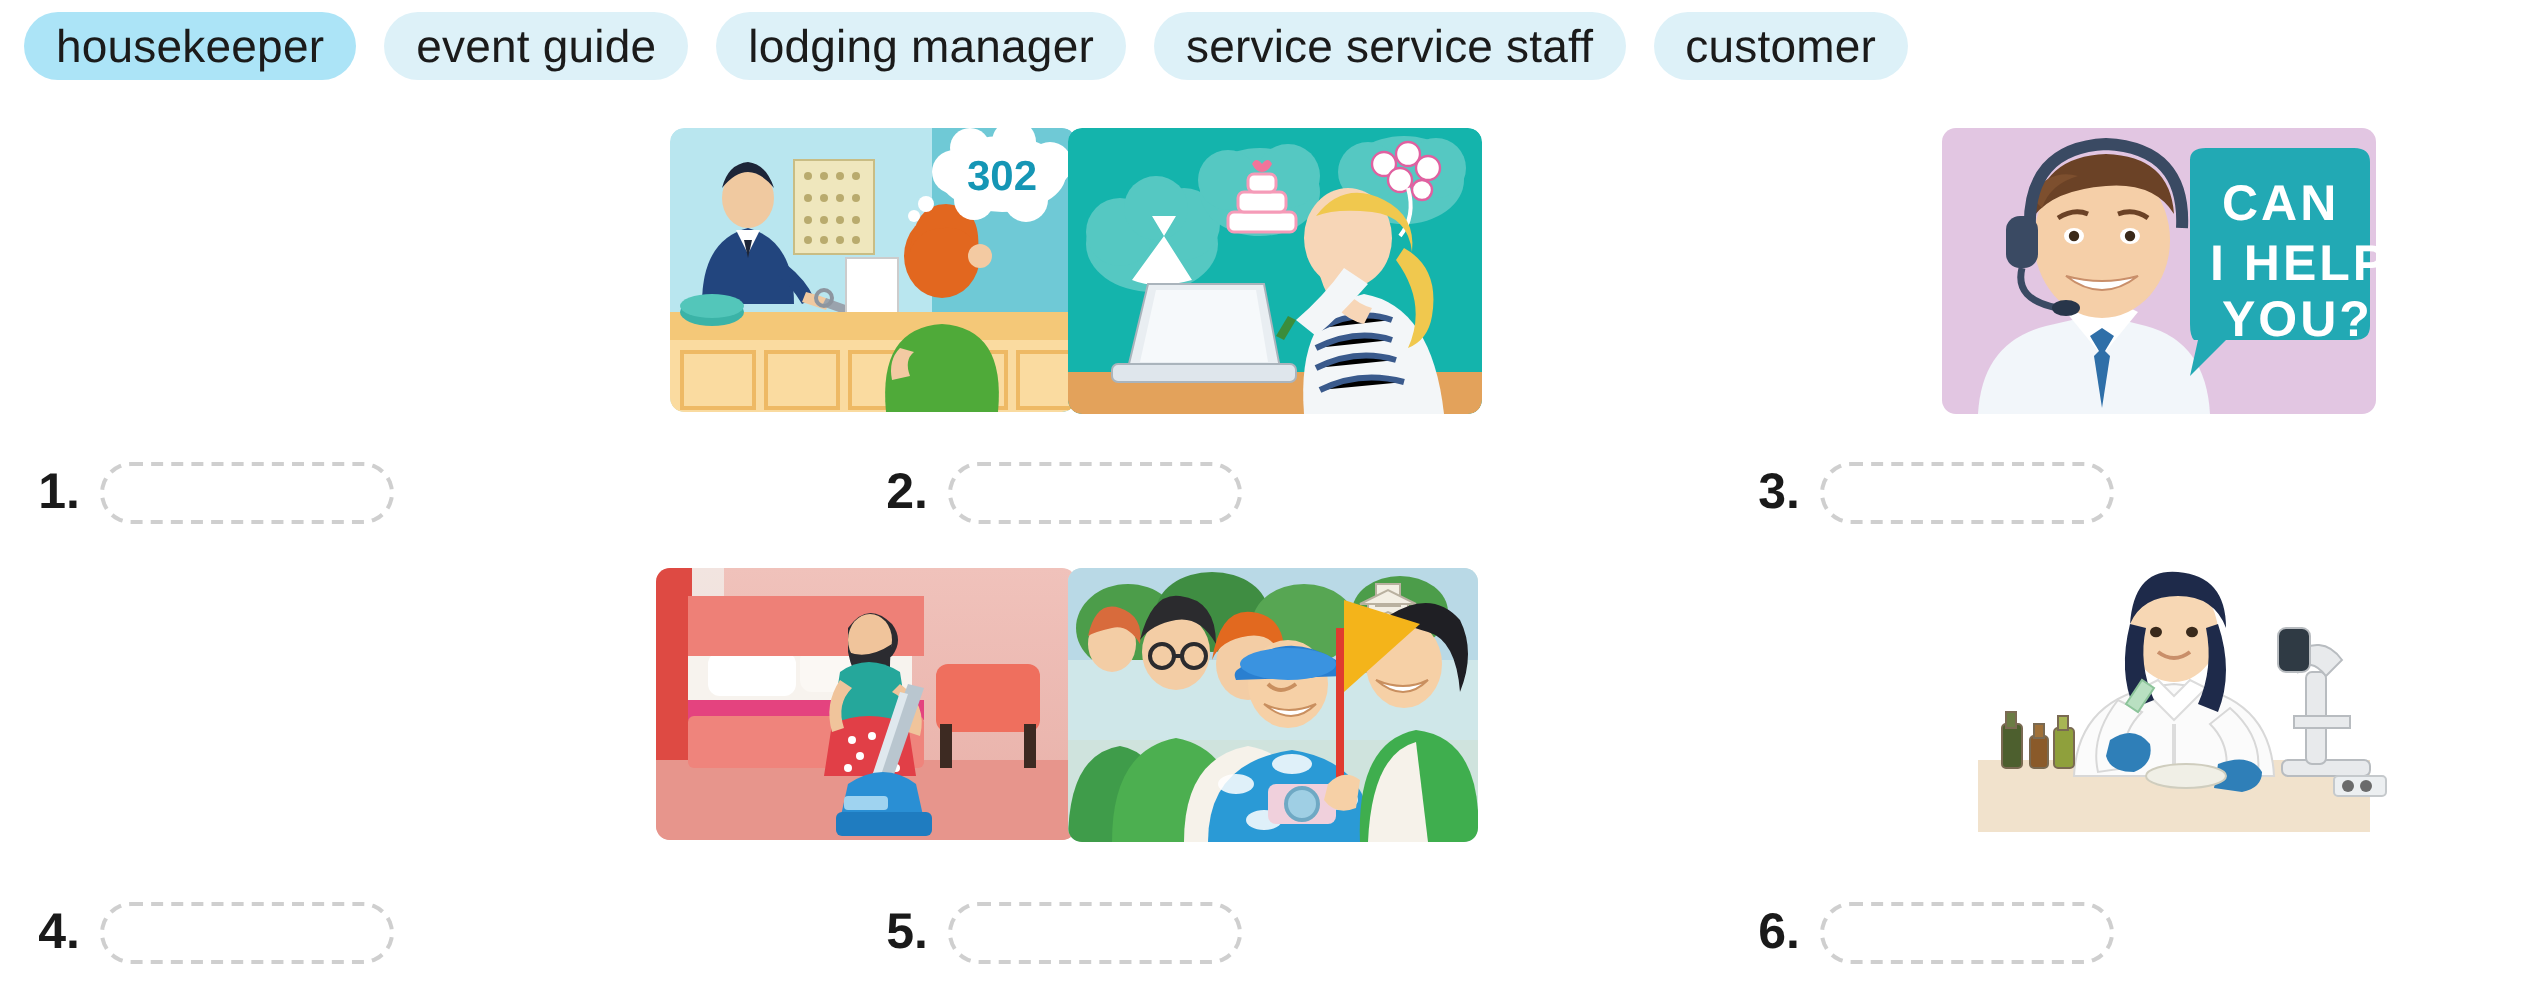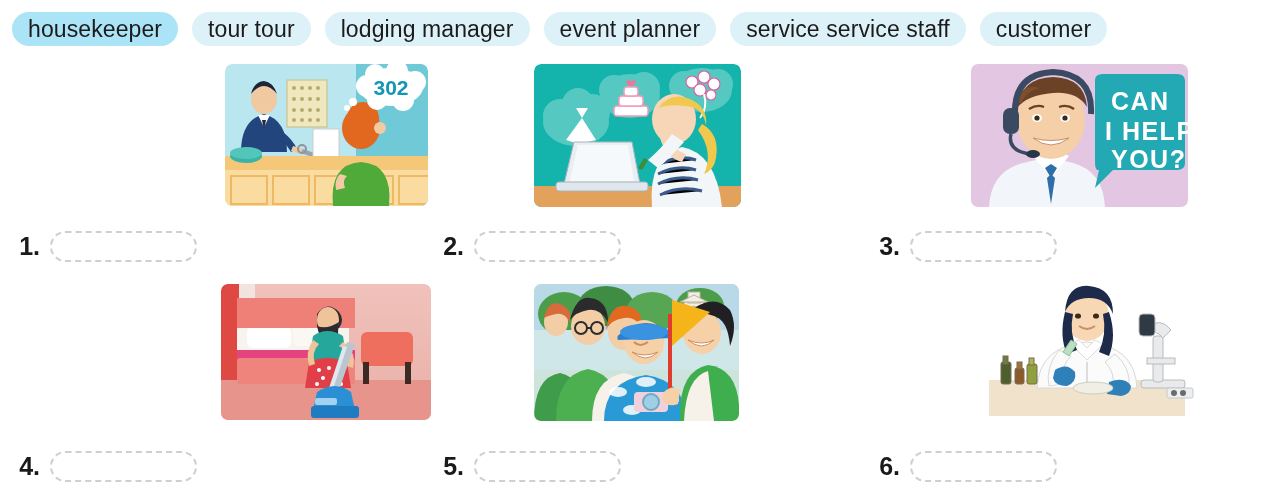--- a/index.html
+++ b/index.html
@@ -7,21 +7,21 @@
     width:1271px;height:494px;
     background:#ffffff;
     font-family:"Liberation Sans", sans-serif;
     overflow:hidden;
     position:relative;
   }
 
   
   #word-bank{
     position:absolute;left:0;top:0;width:1271px;height:46px;
-    display:flex;align-items:flex-end;gap:14px;
+    display:flex;align-items:center;gap:14px;
     padding-left:12px;box-sizing:border-box;
   }
   .chip{
     background:#ddf1f8;
     border-radius:17px;
     height:34px;
     display:flex;align-items:center;justify-content:center;
     padding:0 16px;
     font-size:23px;
     color:#1b1b1b;
@@ -61,47 +61,44 @@
   }
   .blank{
     width:147px;height:31px;
     border:2px dashed #cfcfcf;
     border-radius:16px;
     box-sizing:border-box;
     background:#fff;
   }
 
   
-  #row-1 .col-1 .pic-wrap, #row-2 .col-1 .pic-wrap{justify-content:center;padding-left:114px;}
+  #row-1 .col-1 .pic-wrap, #row-2 .col-1 .pic-wrap{justify-content:flex-end;padding-left:114px;}
   #row-1 .col-2 .pic-wrap, #row-2 .col-2 .pic-wrap{justify-content:flex-start;padding-left:110px;}
   #row-1 .col-3 .pic-wrap, #row-2 .col-3 .pic-wrap{justify-content:flex-start;padding-left:115px;}
   #row-1 .col-1 .answer-line{padding-left:6px;}
   #row-1 .col-2 .answer-line{padding-left:6px;}
   #row-1 .col-3 .answer-line{padding-left:10px;}
   #row-2 .col-1 .answer-line{padding-left:6px;}
   #row-2 .col-2 .answer-line{padding-left:6px;}
   #row-2 .col-3 .answer-line{padding-left:10px;}
 
   svg{display:block;}
 </style>
 </head>
 <body>
 
 <div id="word-bank">
   <div class="chip selected">
     <span>housekeeper</span>
   </div>
   <div class="chip">
-    <span>tour tour</span>
+    <span>event guide</span>
   </div>
   <div class="chip">
     <span>lodging manager</span>
-  </div>
-  <div class="chip">
-    <span>event planner</span>
   </div>
   <div class="chip">
     <span>service service staff</span>
   </div>
   <div class="chip">
     <span>customer</span>
   </div>
 </div>
 
 <div class="row" id="row-1">

